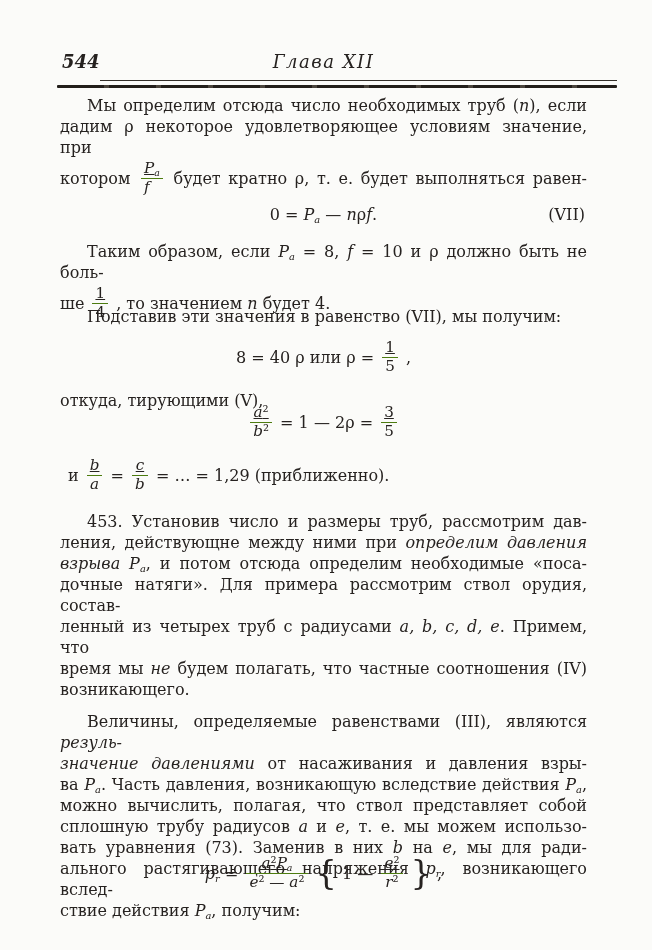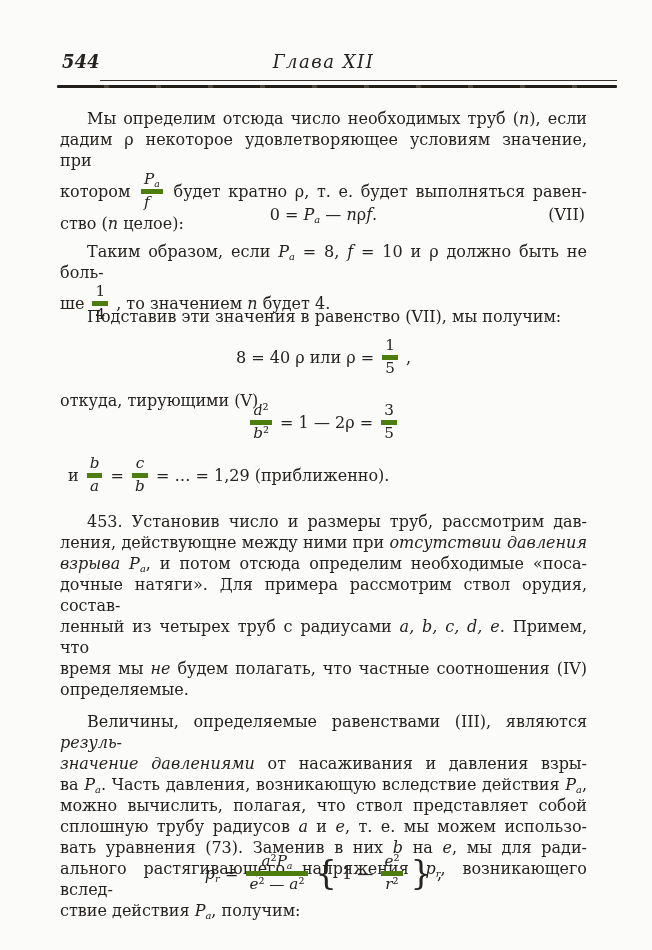--- a/index.html
+++ b/index.html
@@ -23,41 +23,40 @@
   .fl{line-height:42px;}
   .formula{position:absolute;left:60px;width:527px;text-align:center;line-height:26px;}
   .formula.ffrac{line-height:48px;}
   .formula.fleft{text-align:left;padding-left:8px;}
   .flabel{position:absolute;right:2px;top:0;line-height:inherit;}
   .it{font-style:italic;}
   .bd{font-weight:normal;}
   sub{font-size:0.62em;font-style:inherit;vertical-align:-0.35em;line-height:0;}
   .frac{display:inline-block;vertical-align:middle;text-align:center;
     font-size:0.95em;line-height:normal;margin:0 3px;position:relative;top:-1px;}
-  .frac .num{display:block;padding:0 3px 1px;border-bottom:5px solid #4d7c0f;line-height:1.05;}
+  .frac .num{display:block;padding:0 3px 1px;border-bottom:1px solid #4d7c0f;line-height:1.05;text-decoration:underline;}
   .frac .den{display:block;padding:1px 3px 0;line-height:1.05;}
   .big{font-size:2.1em;font-weight:normal;vertical-align:middle;line-height:0;position:relative;top:-2px;}
 </style>
 </head>
 <body>
 
 <div class="page">
 
   <div class="hdr">
     <span class="pnum">544</span>
     <span class="chap">Глава XII</span>
   </div>
   <div class="rule-thin"></div>
   <div class="rule-thick"></div>
 
-  <div class="block" style="top:108px">
+  <div class="block" style="top:95px">
     <div class="line jl ind">Мы определим отсюда число необходимых труб (<span class="it">n</span>), если</div>
     <div class="line jl">дадим ρ некоторое удовлетворяющее условиям значение, при</div>
     <div class="line jl fl">котором <span class="frac"><span class="num"><span class="it">P</span><sub class="it">a</sub></span><span class="den"><span class="it">f</span></span></span> будет кратно ρ, т. е. будет выполняться равен-</div>
-    <div class="line ll">ство (<span class="it">n</span> целое):</div>
   </div>
 
   <div class="formula" style="top:202px">
     <span>0 = <span class="it">P</span><sub class="it">a</sub> — <span class="it">n</span>ρ<span class="it">f</span>.</span>
     <span class="flabel">(VII)</span>
   </div>
 
   <div class="block" style="top:241px">
     <div class="line jl ind">Таким образом, если <span class="it">P</span><sub class="it">a</sub> = 8, <span class="it">f</span> = 10 и ρ должно быть не боль-</div>
     <div class="line ll fl">ше <span class="frac"><span class="num">1</span><span class="den">4</span></span> , то значением <span class="it">n</span> будет 4.</div>
@@ -78,26 +77,26 @@
   <div class="formula ffrac" style="top:399px">
     <span><span class="frac"><span class="num"><span class="it">a</span>²</span><span class="den"><span class="it">b</span>²</span></span> = 1 — 2ρ = <span class="frac"><span class="num">3</span><span class="den">5</span></span></span>
   </div>
 
   <div class="formula ffrac fleft" style="top:452px">
     <span>и <span class="frac"><span class="num"><span class="it">b</span></span><span class="den"><span class="it">a</span></span></span> = <span class="frac"><span class="num"><span class="it">c</span></span><span class="den"><span class="it">b</span></span></span> = … = 1,29 (приближенно).</span>
   </div>
 
   <div class="block" style="top:511px">
     <div class="line jl ind"><span class="bd">453.</span> Установив число и размеры труб, рассмотрим дав-</div>
-    <div class="line jl">ления, действующне между ними при <span class="it">отсутствии давления</span></div>
+    <div class="line jl">ления, действующне между ними при <span class="it">определим давления</span></div>
     <div class="line jl"><span class="it">взрыва </span><span class="it">P</span><sub class="it">a</sub>, и потом отсюда определим необходимые «поса-</div>
     <div class="line jl">дочные натяги». Для примера рассмотрим ствол орудия, состав-</div>
     <div class="line jl">ленный из четырех труб с радиусами <span class="it">a, b, c, d, e</span>. Примем, что</div>
     <div class="line jl">время мы <span class="it">не</span> будем полагать, что частные соотношения (IV)</div>
-    <div class="line ll">определяемые.</div>
+    <div class="line ll">возникающего.</div>
   </div>
 
   <div class="block" style="top:711px">
     <div class="line jl ind">Величины, определяемые равенствами (III), являются <span class="it">резуль-</span></div>
     <div class="line jl"><span class="it">значение давлениями</span> от насаживания и давления взры-</div>
     <div class="line jl">ва <span class="it">P</span><sub class="it">a</sub>. Часть давления, возникающую вследствие действия <span class="it">P</span><sub class="it">a</sub>,</div>
     <div class="line jl">можно вычислить, полагая, что ствол представляет собой</div>
     <div class="line jl">сплошную трубу радиусов <span class="it">a</span> и <span class="it">e</span>, т. е. мы можем использо-</div>
     <div class="line jl">вать уравнения (73). Заменив в них <span class="it">b</span> на <span class="it">e</span>, мы для ради-</div>
     <div class="line jl">ального растягивающего напряжения <span class="it">p</span><sub class="it">r</sub>, возникающего вслед-</div>

